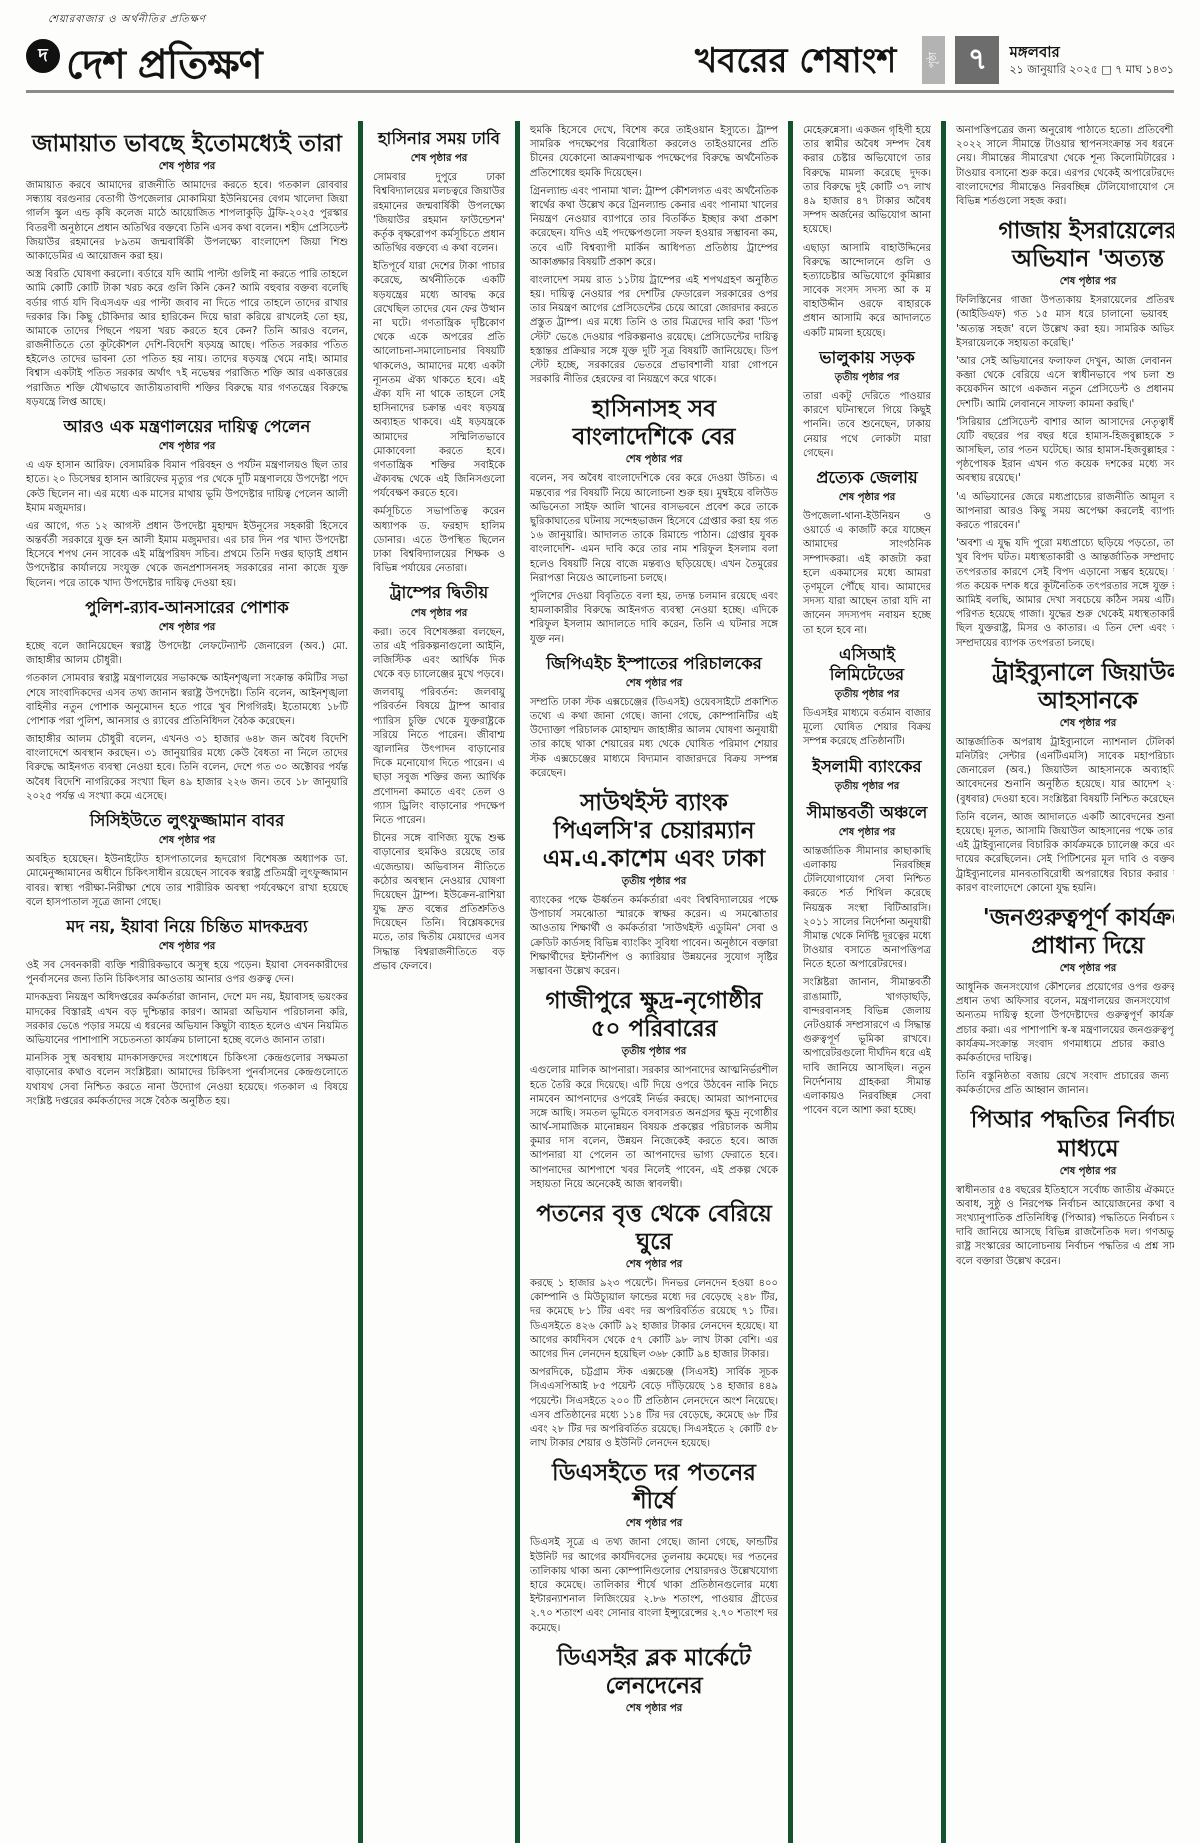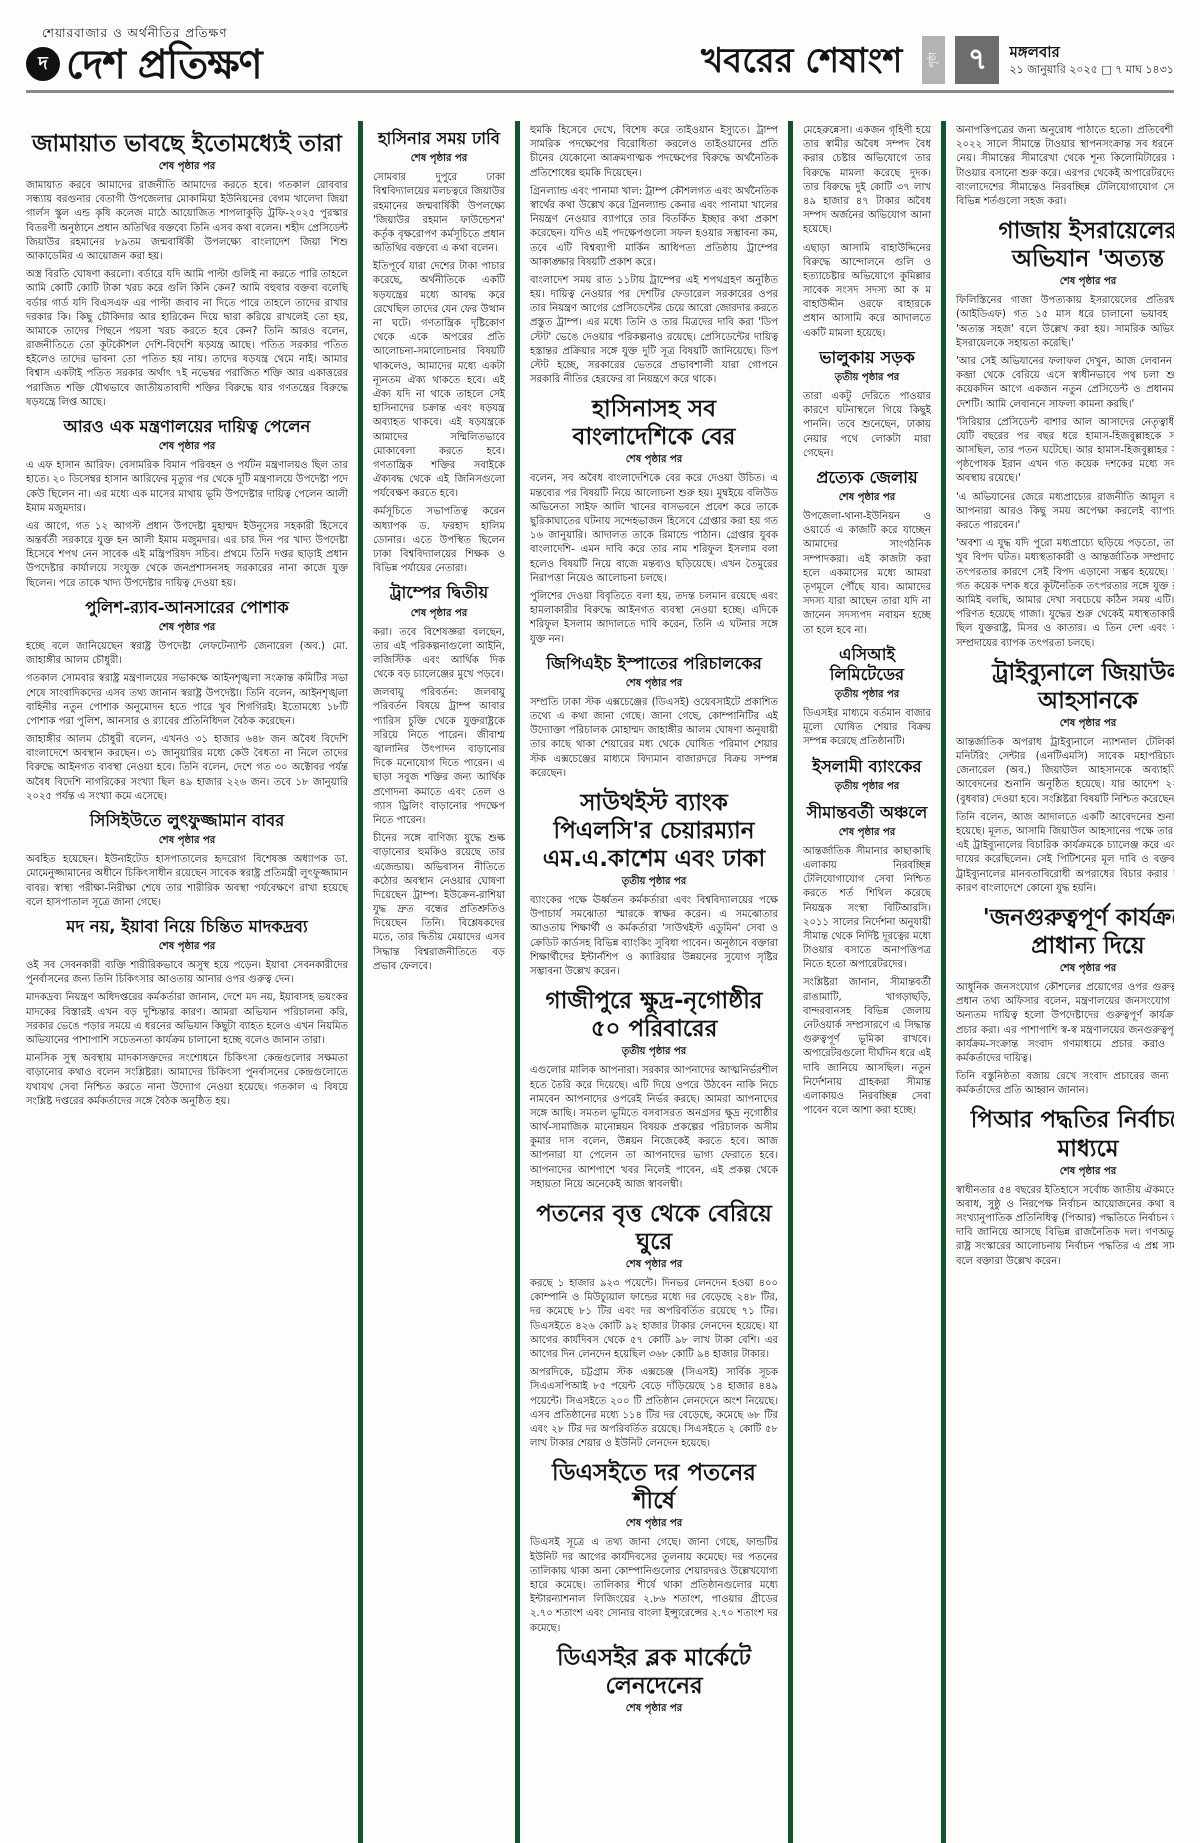--- a/index.html
+++ b/index.html
@@ -5,27 +5,27 @@
   html,body{margin:0;padding:0;background:#e8e8e8;}
   .sheet{
     position:relative;width:1200px;height:1843px;margin:0 auto;
     background:#fdfdfb;color:#141414;overflow:hidden;
     font-family:"DejaVu Sans",sans-serif;
   }
   .inner{padding:10px 26px 0 26px;}
   
   .pagehead{display:flex;justify-content:space-between;align-items:flex-end;height:74px;}
   .mast{display:flex;flex-direction:column;}
-  .mast-tag{font-size:12px;letter-spacing:1px;color:#222;margin-left:16px;}
+  .mast-tag{font-size:10px;letter-spacing:1px;color:#222;margin-left:22px;font-style:italic;}
   .mast-row{display:flex;align-items:center;gap:6px;}
   .mast-mark{width:34px;height:34px;border-radius:50%;background:#111;color:#fff;
     display:flex;align-items:center;justify-content:center;font-size:18px;font-weight:bold;}
-  .mast-title{font-size:40px;font-weight:bold;line-height:1;letter-spacing:-1px;}
+  .mast-title{font-size:40px;font-weight:bold;line-height:1;letter-spacing:-1px;margin-top:16px;}
   .head-right{display:flex;align-items:center;gap:10px;}
-  .section-title{font-size:34px;font-weight:bold;line-height:1;margin-right:10px;}
+  .section-title{font-size:34px;font-weight:bold;line-height:1;margin-right:16px;}
   .pg-word{background:#b3b3b3;color:#fff;font-size:10px;writing-mode:vertical-rl;
     transform:rotate(180deg);padding:4px 3px;height:40px;display:flex;align-items:center;justify-content:center;}
   .pg-num{background:#6d6d6d;color:#fff;font-size:30px;font-weight:bold;
     width:44px;height:48px;display:flex;align-items:center;justify-content:center;}
   .datebox{display:flex;flex-direction:column;justify-content:flex-start;line-height:1.35;}
   .day{font-size:15px;font-weight:bold;}
   .dateline{font-size:11px;color:#222;}
   .head-rule{border:0;border-top:3px solid #8a8a8a;margin:6px 0 8px 0;}
   
   .cols{display:flex;align-items:stretch;height:1730px;overflow:hidden;margin-top:28px;}

